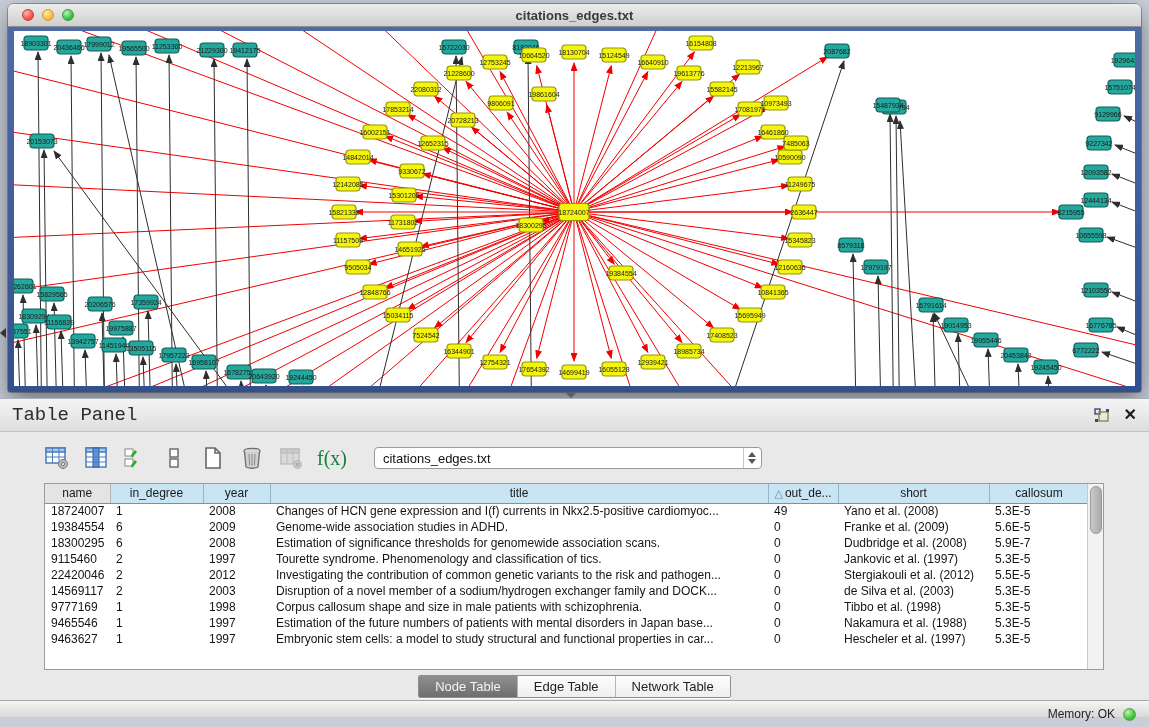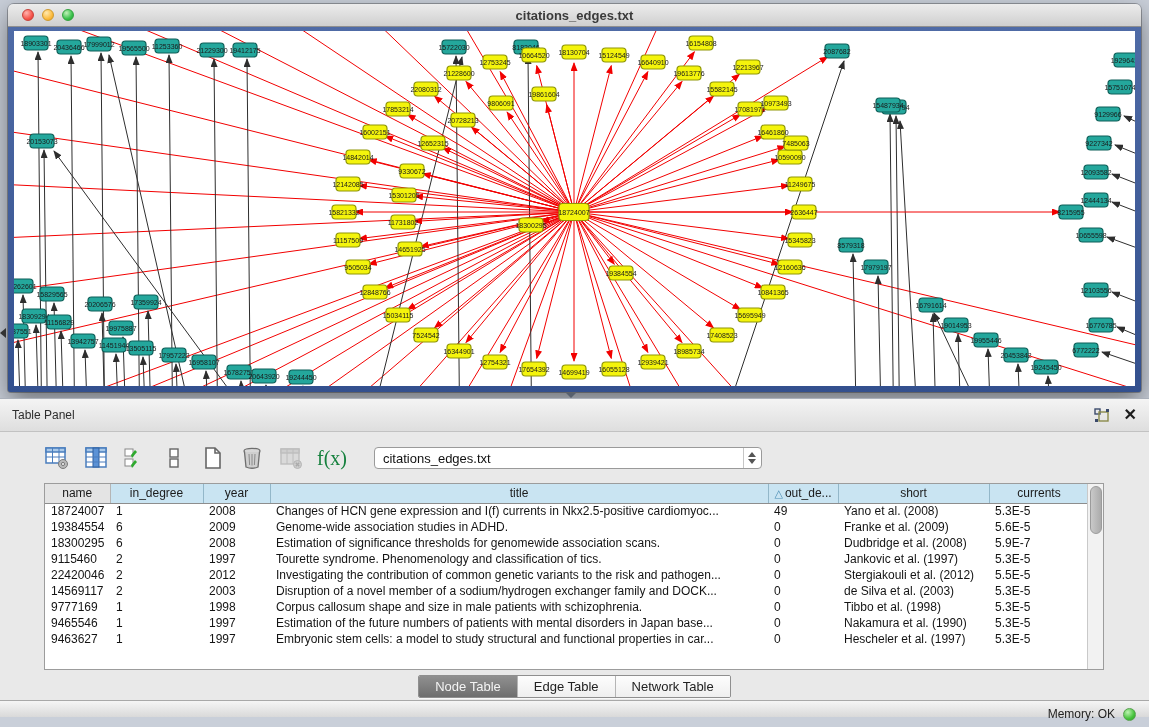--- a/index.html
+++ b/index.html
@@ -51,21 +51,21 @@
   }
   
   #table-panel{
     position:absolute;left:0;top:398px;width:1149px;height:302px;
     background:#e9e9e9;border-top:1px solid #aab0ba;box-sizing:border-box;
   }
   .panel-bar{
     height:32px;background:linear-gradient(#f4f4f4,#dedede);
     border-bottom:1px solid #c2c2c2;position:relative;
   }
-  .panel-title{position:absolute;left:12px;top:0;line-height:32px;font-size:12px;color:#2d2d2d;}
+  .panel-title{position:absolute;left:12px;top:0;line-height:32px;font-size:19px;color:#2d2d2d;font-family:Liberation Mono, monospace;}
   .panel-bar-buttons{position:absolute;right:12px;top:0;height:32px;display:flex;align-items:center;gap:14px;}
   .panel-bar-buttons .btn{background:none;border:none;padding:0;cursor:default;display:flex;align-items:center;}
   .close-x{font-size:16px;font-weight:bold;color:#1c1c1c;line-height:16px;}
   
   .tp-toolbar{
     position:absolute;left:44px;top:44px;height:30px;
     display:flex;align-items:center;gap:13px;
   }
   .tool-btn{background:none;border:none;padding:0;margin:0;display:flex;align-items:center;justify-content:center;width:26px;height:26px;}
   .fx-label{font-size:20px;color:#15803d;font-family:"Liberation Serif","DejaVu Serif",serif;}
@@ -595,21 +595,21 @@
           <col style="width: 100px;">
         </colgroup>
       <thead>
           <tr>
             <th class="gray">name</th>
             <th>in_degree</th>
             <th>year</th>
             <th>title</th>
             <th><span class="sort-tri">△</span>out_de...</th>
             <th>short</th>
-            <th>currents</th>
+            <th>callosum</th>
           </tr>
         </thead>
       <tbody>
           <tr>
             <td>18724007</td>
             <td>1</td>
             <td>2008</td>
             <td>Changes of HCN gene expression and I(f) currents in Nkx2.5-positive cardiomyoc...</td>
             <td>49</td>
             <td>Yano et al. (2008)</td>
@@ -668,21 +668,21 @@
             <td>0</td>
             <td>Tibbo et al. (1998)</td>
             <td>5.3E-5</td>
           </tr>
           <tr>
             <td>9465546</td>
             <td>1</td>
             <td>1997</td>
             <td>Estimation of the future numbers of patients with mental disorders in Japan base...</td>
             <td>0</td>
-            <td>Nakamura et al. (1990)</td>
+            <td>Nakamura et al. (1988)</td>
             <td>5.3E-5</td>
           </tr>
           <tr>
             <td>9463627</td>
             <td>1</td>
             <td>1997</td>
             <td>Embryonic stem cells: a model to study structural and functional properties in car...</td>
             <td>0</td>
             <td>Hescheler et al. (1997)</td>
             <td>5.3E-5</td>

